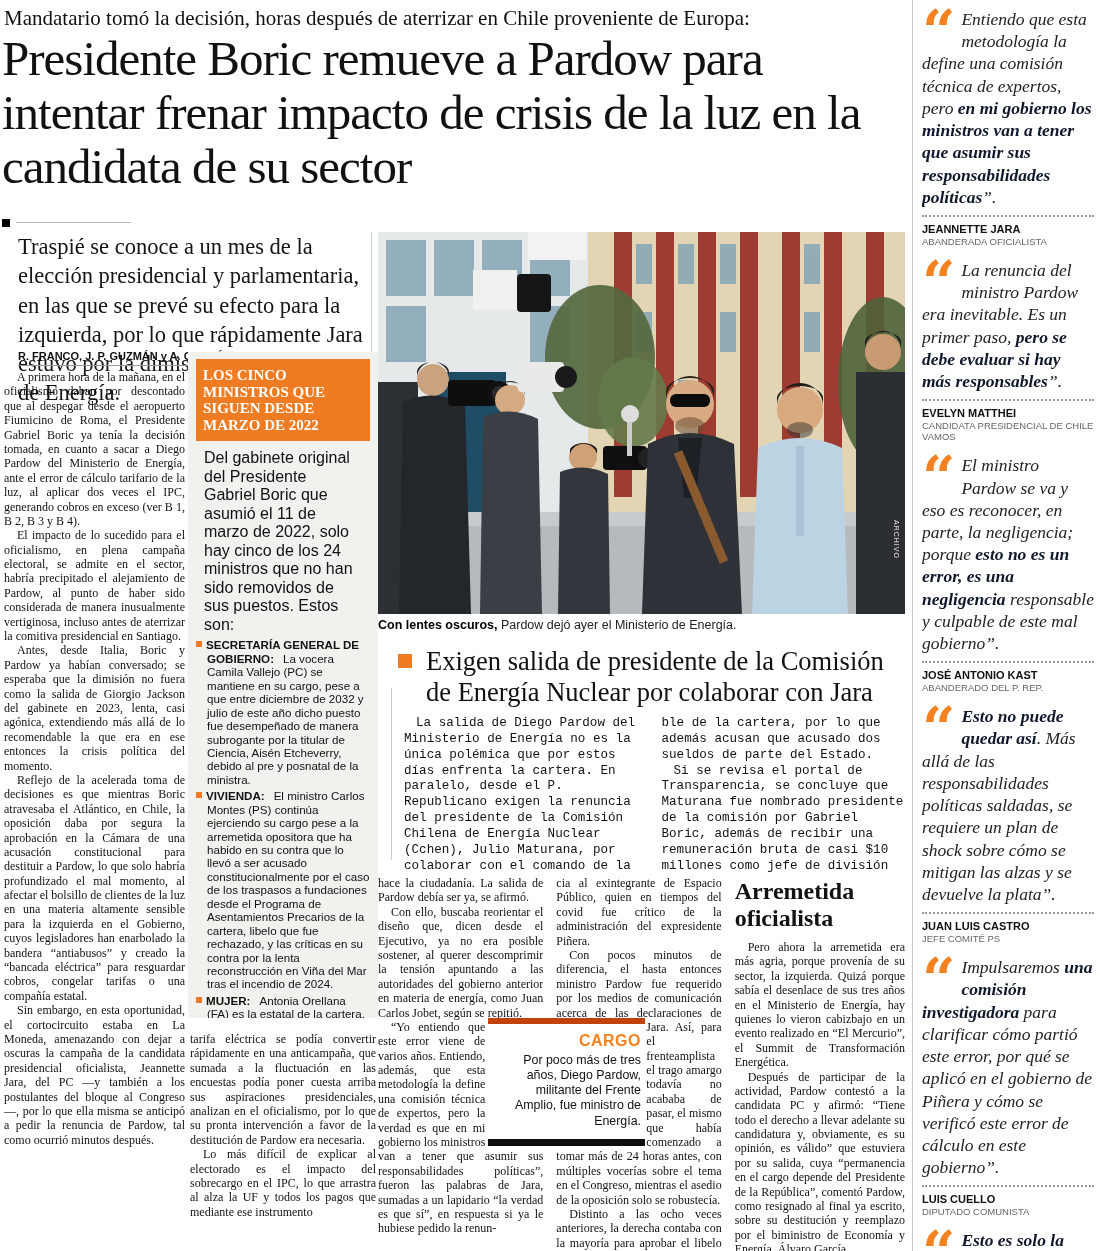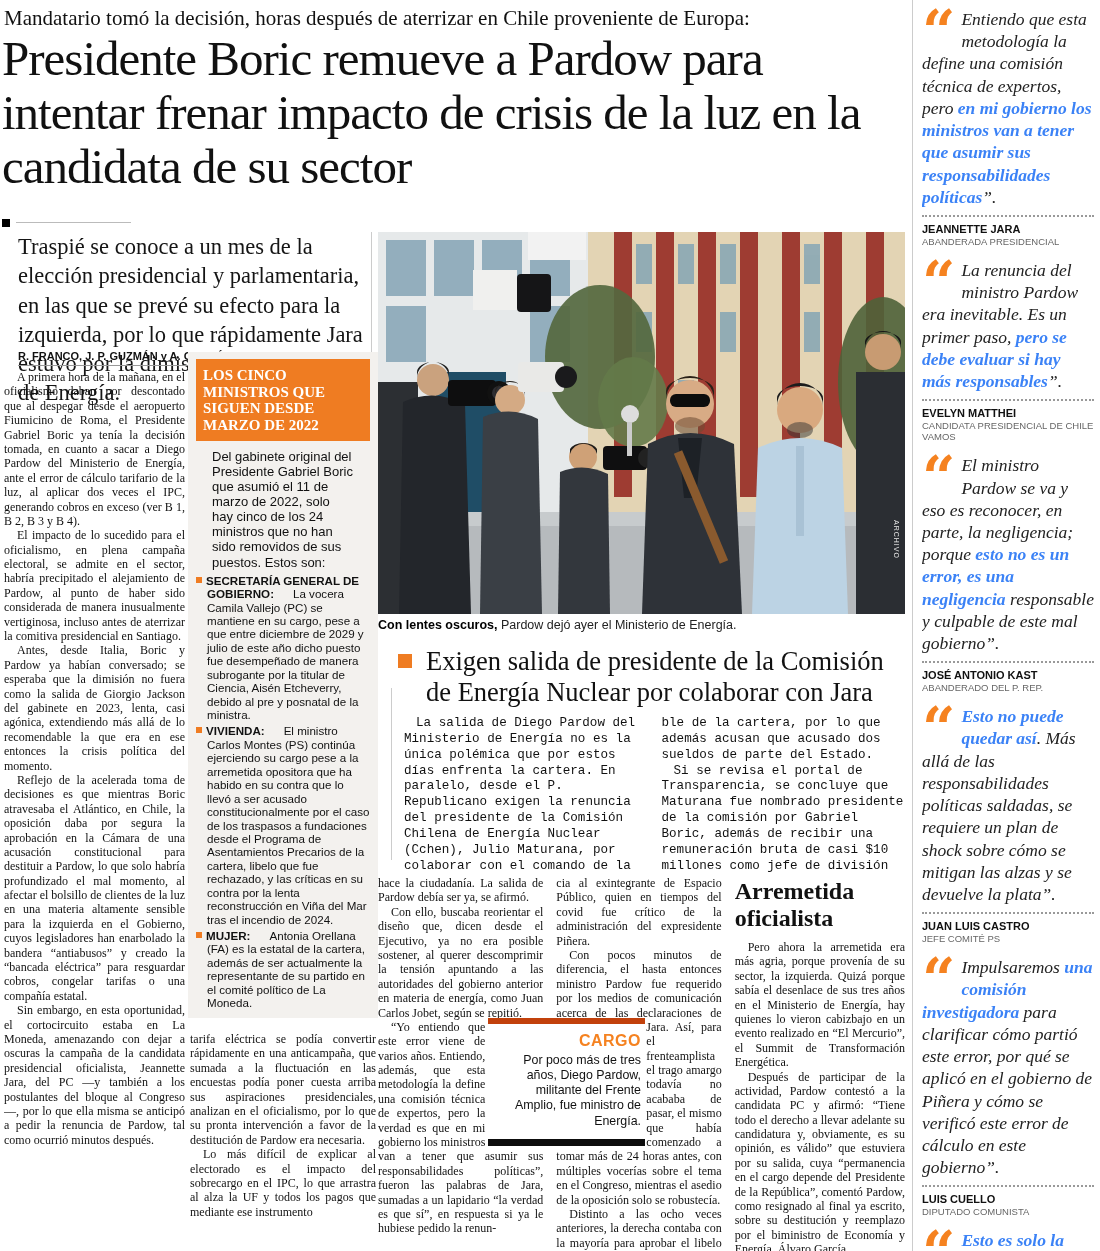--- a/index.html
+++ b/index.html
@@ -24,23 +24,23 @@
   
   .col1{position:absolute;left:4px;top:370px;width:181px;height:881px;overflow:hidden;}
   .bp{margin:0;text-indent:13px;text-align:justify;font-size:12px;line-height:1.2;}
   .subhead{font-family:"Liberation Serif",serif;font-weight:bold;font-size:19px;margin:10px 0 8px;}
   
   .minibox{position:absolute;left:188px;top:352px;width:190px;height:666px;background:#f3f1ee;
            box-sizing:border-box;padding:7px 8px;overflow:hidden;
            font-family:"Liberation Sans",sans-serif;}
   .minibox-header{background:var(--orange);color:#fff;font-family:"Liberation Serif",serif;
                   font-weight:bold;font-size:15px;line-height:1.1;padding:8px 7px;}
-  .minibox-intro{font-size:13px;line-height:1.16;margin:8px 16px 4px;}
+  .minibox-intro{font-size:16px;line-height:1.16;margin:8px 8px 4px;}
   .sb-item{font-size:11.6px;line-height:1.16;margin:0 0 3px;padding-left:11px;text-indent:-11px;}
-  .sb-item b{margin-right:19px;}
+  .sb-item b{margin-right:9px;}
   .sq{display:inline-block;width:6px;height:6px;background:var(--orange);margin-right:4px;vertical-align:2px;}
   
   .col2b{position:absolute;left:190px;top:1032px;width:186px;height:219px;overflow:hidden;}
   
   .photo{position:absolute;left:378px;top:232px;width:527px;height:382px;overflow:hidden;}
   .photo svg{display:block;}
   .photo-credit{position:absolute;left:893px;top:520px;font-family:"Liberation Sans",sans-serif;
                 font-size:7px;color:#e8e8e8;writing-mode:vertical-rl;letter-spacing:1px;}
   .caption{position:absolute;left:378px;top:618px;width:527px;font-family:"Liberation Sans",sans-serif;
            font-size:12.5px;color:#222;}
@@ -65,21 +65,21 @@
   .cargo{position:absolute;left:488px;top:1018px;width:157px;background:#fff;
          border-top:6px solid #c2410c;border-bottom:7px solid #0d0d0d;
          text-align:right;font-family:"Liberation Sans",sans-serif;padding:8px 4px 10px;box-sizing:border-box;}
   .cargo-title{color:var(--qorange);font-weight:bold;font-size:16px;letter-spacing:.5px;}
   .cargo-text{font-weight:normal;font-size:12.4px;line-height:1.22;margin-top:3px;}
   
   .rail-vr{position:absolute;left:912px;top:0;width:1px;height:1251px;background:#ccc;}
   .rail{position:absolute;left:922px;top:8px;width:172px;height:1243px;overflow:hidden;}
   .quote{margin-bottom:12px;}
   .qtext{font-size:17.5px;line-height:1.27;font-style:italic;color:#222;}
-  .qtext b{color:#3b82f6;font-family:Liberation Serif, serif;}
+  .qtext b{color:#0f172a;font-family:Liberation Serif, serif;}
   .qmark{float:left;font-family:"DejaVu Serif",serif;font-style:normal;font-weight:bold;
          font-size:58px;line-height:.55;color:var(--qorange);margin:9px 6px 0 0;}
   .qsep{border-top:2px dotted #999;margin:7px 0 6px;}
   .qname{font-family:"Liberation Sans",sans-serif;font-weight:bold;font-size:11px;}
   .qrole{font-family:"Liberation Sans",sans-serif;font-size:9.5px;color:var(--gray);margin-top:1px;}
 </style>
 </head>
 <body>
 
 <div class="page">
@@ -97,21 +97,21 @@
     <p class="bp">El impacto de lo sucedido para el oficialismo, en plena campaña electoral, se admite en el sector, habría precipitado el alejamiento de Pardow, al punto de haber sido considerada de manera inusualmente vertiginosa, incluso antes de aterrizar la comitiva presidencial en Santiago.</p>
     <p class="bp">Antes, desde Italia, Boric y Pardow ya habían conversado; se esperaba que la dimisión no fuera como la salida de Giorgio Jackson del gabinete en 2023, lenta, casi agónica, extendiendo más allá de lo recomendable la que era en ese entonces la crisis política del momento.</p>
     <p class="bp">Reflejo de la acelerada toma de decisiones es que mientras Boric atravesaba el Atlántico, en Chile, la oposición daba por segura la aprobación en la Cámara de una acusación constitucional para destituir a Pardow, lo que solo habría profundizado el mal momento, al afectar el bolsillo de clientes de la luz en una materia altamente sensible para la izquierda en el Gobierno, cuyos legisladores han enarbolado la bandera “antiabusos” y creado la “bancada eléctrica” para resguardar cobros, congelar tarifas o una compañía estatal.</p>
     <p class="bp">Sin embargo, en esta oportunidad, el cortocircuito estaba en La Moneda, amenazando con dejar a oscuras la campaña de la candidata presidencial oficialista, Jeannette Jara, del PC —y también a los postulantes del bloque al Congreso—, por lo que ella misma se anticipó a pedir la renuncia de Pardow, tal como ocurrió minutos después.</p>
 
   </div>
 
   <div class="minibox">
     <div class="minibox-header">LOS CINCO MINISTROS QUE SIGUEN DESDE MARZO DE 2022</div>
     <p class="minibox-intro">Del gabinete original del Presidente Gabriel Boric que asumió el 11 de marzo de 2022, solo hay cinco de los 24 ministros que no han sido removidos de sus puestos. Estos son:</p>
-    <p class="sb-item"><span class="sq"></span><b>SECRETARÍA GENERAL DE GOBIERNO:</b><span>La vocera Camila Vallejo (PC) se mantiene en su cargo, pese a que entre diciembre de 2029 y julio de este año dicho puesto fue desempeñado de manera subrogante por la titular de Ciencia, Aisén Etcheverry, debido al pre y posnatal de la ministra.</span></p>
+    <p class="sb-item"><span class="sq"></span><b>SECRETARÍA GENERAL DE GOBIERNO:</b><span>La vocera Camila Vallejo (PC) se mantiene en su cargo, pese a que entre diciembre de 2032 y julio de este año dicho puesto fue desempeñado de manera subrogante por la titular de Ciencia, Aisén Etcheverry, debido al pre y posnatal de la ministra.</span></p>
     <p class="sb-item"><span class="sq"></span><b>VIVIENDA:</b><span>El ministro Carlos Montes (PS) continúa ejerciendo su cargo pese a la arremetida opositora que ha habido en su contra que lo llevó a ser acusado constitucionalmente por el caso de los traspasos a fundaciones desde el Programa de Asentamientos Precarios de la cartera, libelo que fue rechazado, y las críticas en su contra por la lenta reconstrucción en Viña del Mar tras el incendio de 2024.</span></p>
     <p class="sb-item"><span class="sq"></span><b>MUJER:</b><span>Antonia Orellana (FA) es la estatal de la cartera, además de ser actualmente la representante de su partido en el comité político de La Moneda.</span></p>
 
   </div>
 
   <div class="col2b">
     <p class="bp" style="text-indent:0">tarifa eléctrica se podía convertir rápidamente en una anticampaña, que sumada a la fluctuación en las encuestas podía poner cuesta arriba sus aspiraciones presidenciales, analizan en el oficialismo, por lo que su pronta intervención a favor de la destitución de Pardow era necesaria.</p>
     <p class="bp">Lo más difícil de explicar al electorado es el impacto del sobrecargo en el IPC, lo que arrastra al alza la UF y todos los pagos que mediante ese instrumento</p>
   </div>
 
@@ -243,21 +243,21 @@
     <div class="cargo-text">Por poco más de tres años, Diego Pardow, militante del Frente Amplio, fue ministro de Energía.</div>
   </div>
 
   <div class="rail-vr"></div>
   <div class="rail">
 
     <div class="quote">
       <div class="qtext"><span class="qmark">“</span><span>Entiendo que esta metodología la define una comisión técnica de expertos, pero </span><b>en mi gobierno los ministros van a tener que asumir sus responsabilidades políticas</b><span>”.</span></div>
       <div class="qsep"></div>
       <div class="qname">JEANNETTE JARA</div>
-      <div class="qrole">ABANDERADA PRESIDENCIAL</div>
+      <div class="qrole">ABANDERADA OFICIALISTA</div>
     </div>
 
     <div class="quote">
       <div class="qtext"><span class="qmark">“</span><span>La renuncia del ministro Pardow era inevitable. Es un primer paso, </span><b>pero se debe evaluar si hay más responsables</b><span>”.</span></div>
       <div class="qsep"></div>
       <div class="qname">EVELYN MATTHEI</div>
       <div class="qrole">CANDIDATA PRESIDENCIAL DE CHILE VAMOS</div>
     </div>
 
     <div class="quote">

